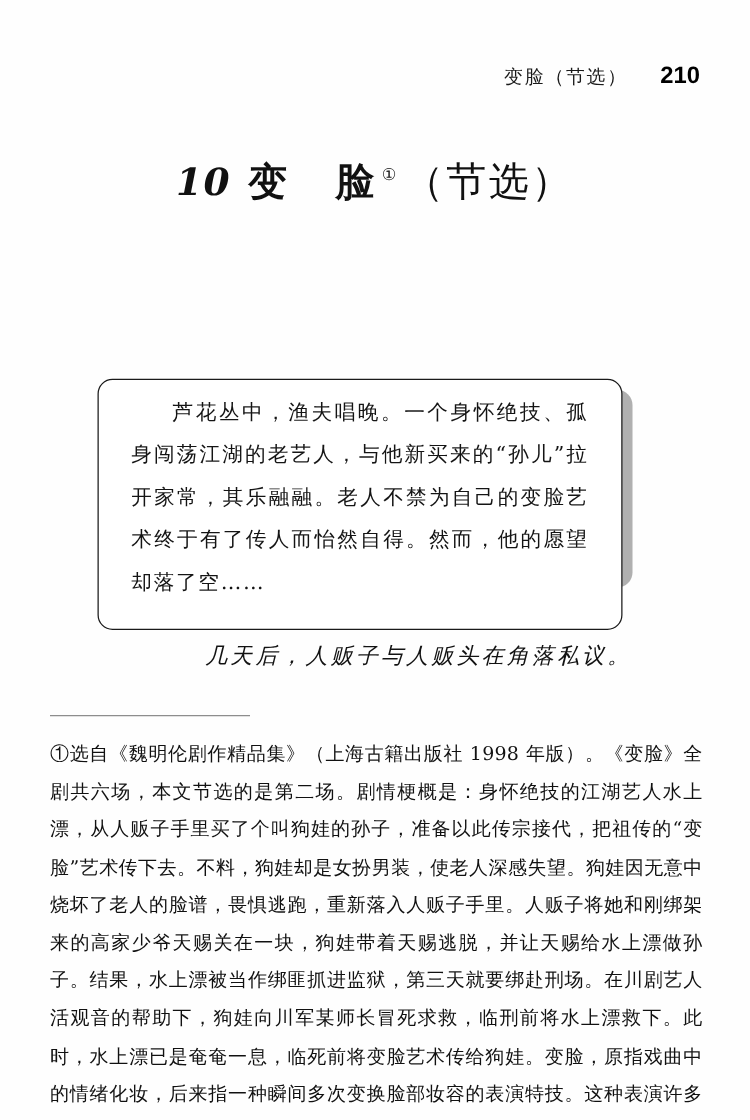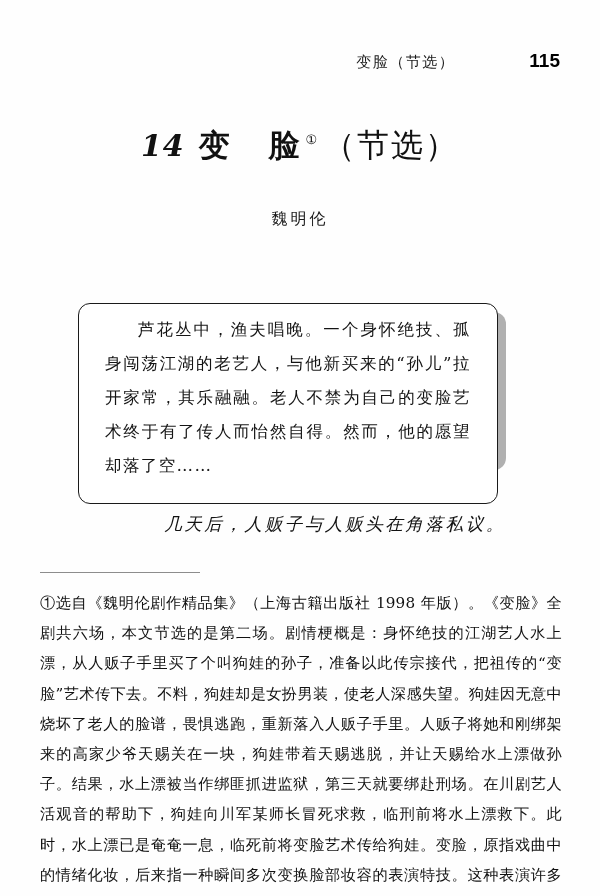--- a/index.html
+++ b/index.html
@@ -26,21 +26,20 @@
 
   
   .runhead {
     position: absolute;
     left: 0;
     top: 50px;
     width: 560px;
     display: flex;
     justify-content: flex-end;
     align-items: baseline;
-    gap: 48px;
   }
   .runhead-title {
     font-family: "DejaVu Serif", "Liberation Serif", serif;
     font-size: 15px;
     letter-spacing: 1.5px;
     color: #1a1a1a;
     white-space: nowrap;
   }
   .runhead-page {
     font-family: "Liberation Sans", sans-serif;
@@ -188,30 +187,29 @@
     font-family: "DejaVu Serif", "Liberation Serif", serif;
   }
 </style>
 </head>
 <body>
 
 <div class="page">
 
   <div class="runhead">
     <span class="runhead-title">变脸（节选）</span>
-    <span class="runhead-page">115</span>
+    <span class="runhead-page">210</span>
   </div>
 
   <div class="title-block">
     <span class="title-line">
-      <span class="title-num">14</span><span class="title-main">变 脸</span><span class="title-sup">①</span><span class="title-sub">（节选）</span>
+      <span class="title-num">10</span><span class="title-main">变 脸</span><span class="title-sup">①</span><span class="title-sub">（节选）</span>
     </span>
   </div>
 
-  <div class="author">魏明伦</div>
 
   <div class="summary-wrap">
     <div class="summary-shadow"></div>
     <div class="summary-box">
       <p class="summary-text">芦花丛中，渔夫唱晚。一个身怀绝技、孤身闯荡江湖的老艺人，与他新买来的“孙儿”拉开家常，其乐融融。老人不禁为自己的变脸艺术终于有了传人而怡然自得。然而，他的愿望却落了空……</p>
     </div>
   </div>
 
   <div class="stage-line">几天后，人贩子与人贩头在角落私议。</div>
 

